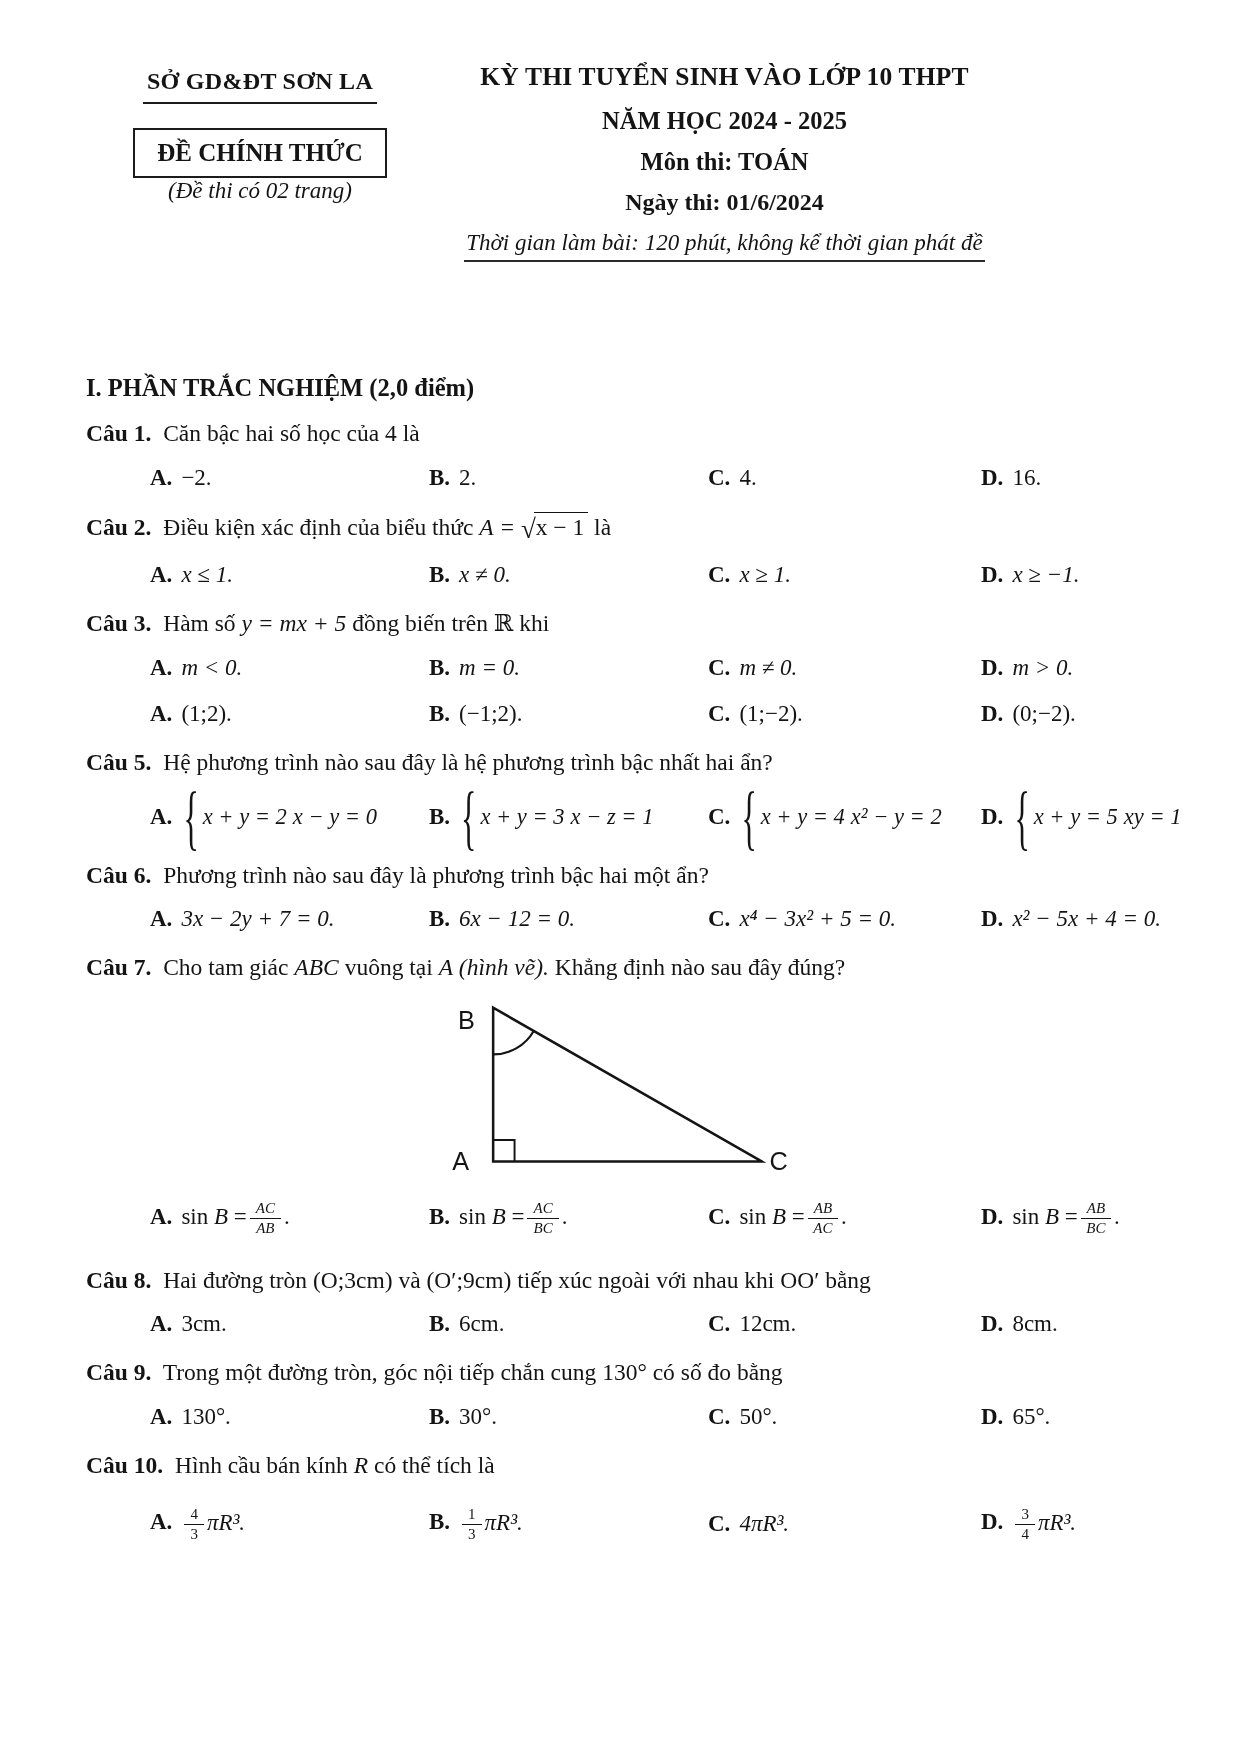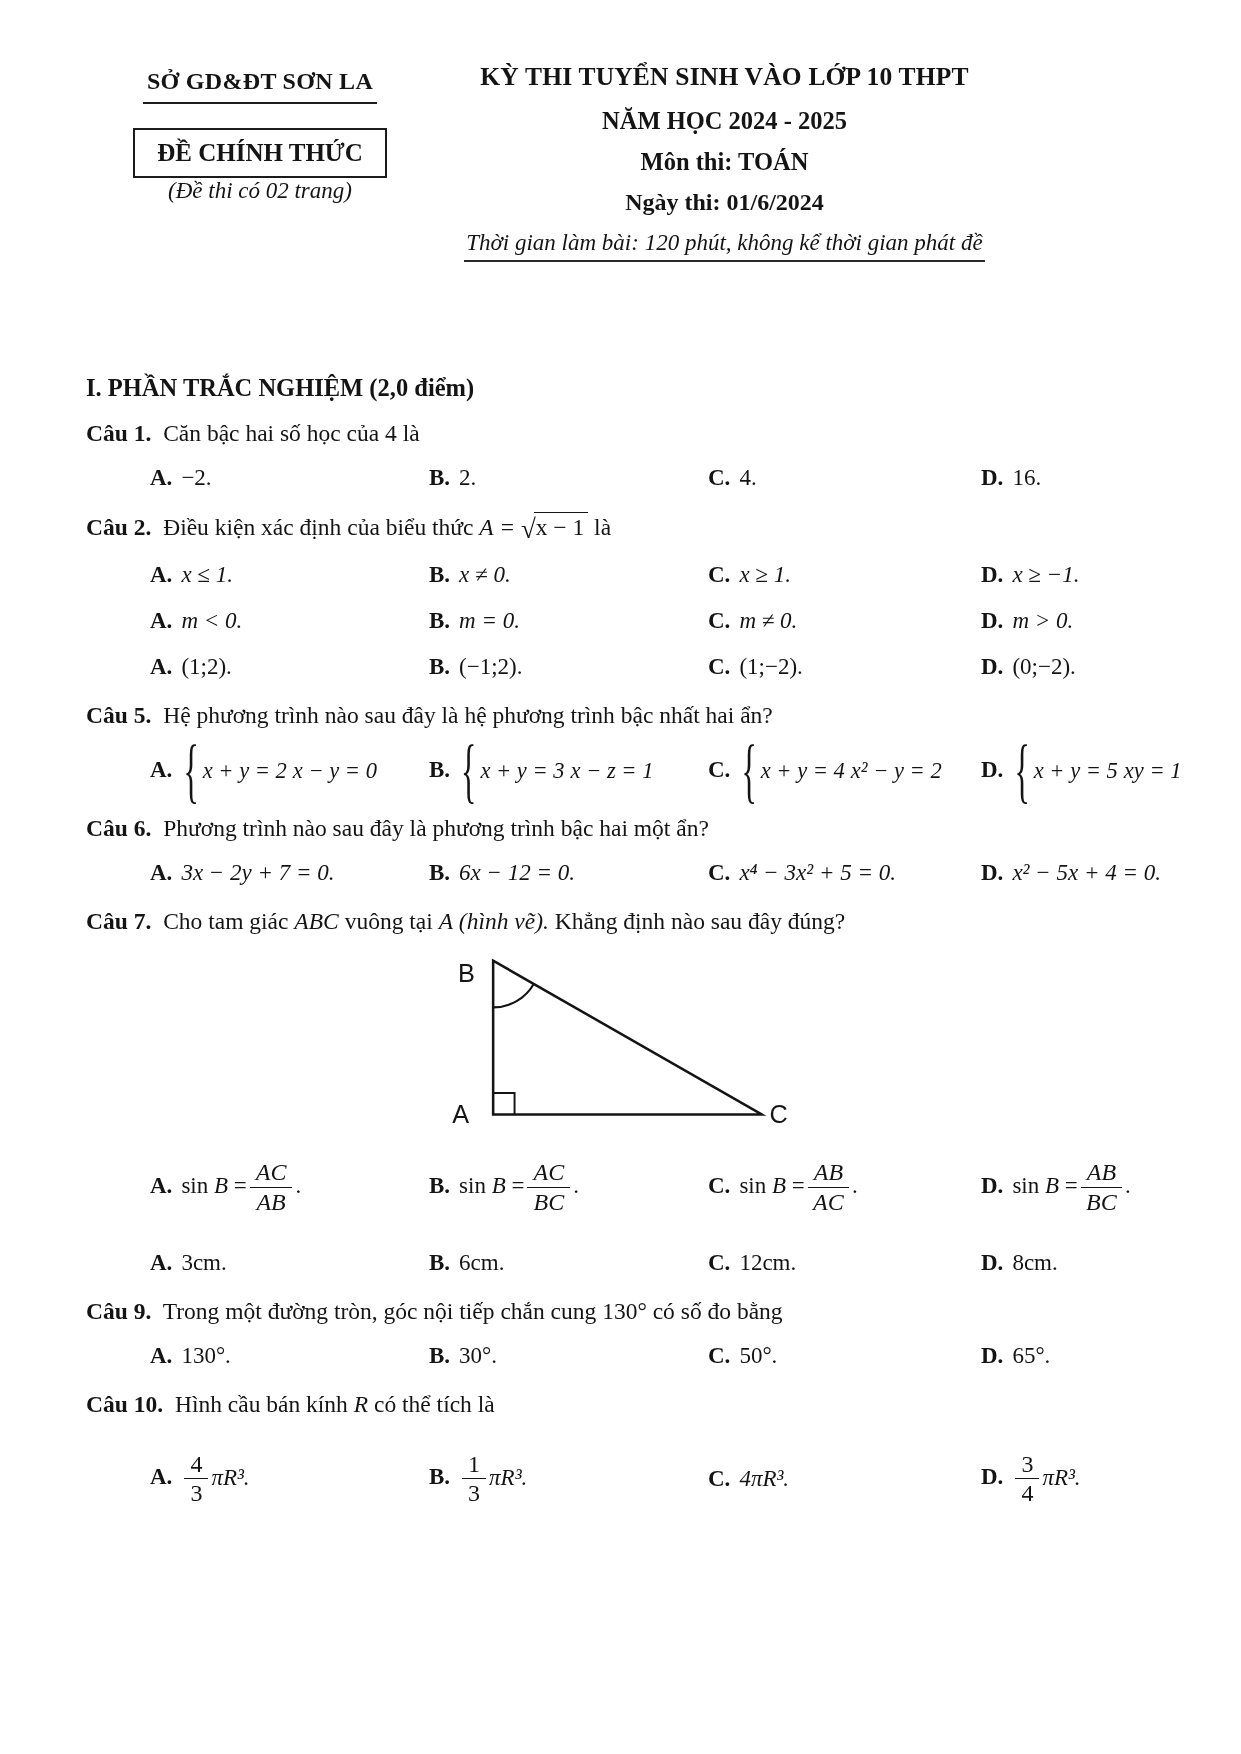--- a/index.html
+++ b/index.html
@@ -36,21 +36,21 @@
   .opt{white-space:nowrap;}
   .ol{font-weight:bold;margin-right:9px;}
 
   
   .sqrt{white-space:nowrap;}
   .sqrt .sign{font-style:normal;font-size:27px;letter-spacing:-2px;vertical-align:-3px;}
   .sqrt .radicand{border-top:1.8px solid #141414;padding:1px 4px 0 2px;}
 
   
   .frac{display:inline-block;vertical-align:middle;text-align:center;line-height:1.12;
-        font-size:24px;margin:10px 3px;}
+        font-size:15px;margin:4px 3px;}
   .frac .num{display:block;border-bottom:1.6px solid #141414;padding:0 6px 1px;}
   .frac .den{display:block;padding-top:1px;}
 
   
   .opt-sys{display:flex;align-items:center;white-space:nowrap;}
   .brace{display:inline-block;font-size:32px;transform:scaleY(2.25);
          margin:0 4px 0 2px;font-weight:400;}
   .eqs{display:inline-flex;flex-direction:row;gap:6px;font-size:22.5px;line-height:1.05;}
   .opts-tall{margin-top:20px;margin-bottom:24px;}
 
@@ -110,20 +110,26 @@
       </p>
       <div class="opts">
         <div class="opt"><span class="ol">A.</span><span class="mi">x ≤ 1.</span></div>
         <div class="opt"><span class="ol">B.</span><span class="mi">x ≠ 0.</span></div>
         <div class="opt"><span class="ol">C.</span><span class="mi">x ≥ 1.</span></div>
         <div class="opt"><span class="ol">D.</span><span class="mi">x ≥ −1.</span></div>
       </div>
     </div>
 
     <div class="question">
+      <p class="q-title">
+        <span class="q-label">Câu 3.</span>
+        <span>Hàm số</span>
+        <span class="mi">y = mx + 5</span>
+        <span>đồng biến trên ℝ khi</span>
+      </p>
       <div class="opts">
         <div class="opt"><span class="ol">A.</span><span class="mi">m &lt; 0.</span></div>
         <div class="opt"><span class="ol">B.</span><span class="mi">m = 0.</span></div>
         <div class="opt"><span class="ol">C.</span><span class="mi">m ≠ 0.</span></div>
         <div class="opt"><span class="ol">D.</span><span class="mi">m &gt; 0.</span></div>
       </div>
     </div>
 
     <div class="question">
       <div class="opts">
@@ -212,20 +218,24 @@
       </div>
       <div class="opts opts-tall">
         <div class="opt"><span class="ol">A.</span><span>sin</span> <span class="mi">B</span> <span>=</span><span class="frac"><span class="num mi">AC</span><span class="den mi">AB</span></span><span>.</span></div>
         <div class="opt"><span class="ol">B.</span><span>sin</span> <span class="mi">B</span> <span>=</span><span class="frac"><span class="num mi">AC</span><span class="den mi">BC</span></span><span>.</span></div>
         <div class="opt"><span class="ol">C.</span><span>sin</span> <span class="mi">B</span> <span>=</span><span class="frac"><span class="num mi">AB</span><span class="den mi">AC</span></span><span>.</span></div>
         <div class="opt"><span class="ol">D.</span><span>sin</span> <span class="mi">B</span> <span>=</span><span class="frac"><span class="num mi">AB</span><span class="den mi">BC</span></span><span>.</span></div>
       </div>
     </div>
 
     <div class="question">
+      <p class="q-title">
+        <span class="q-label">Câu 8.</span>
+        <span>Hai đường tròn (O;3cm) và (O′;9cm) tiếp xúc ngoài với nhau khi OO′ bằng</span>
+      </p>
       <div class="opts">
         <div class="opt"><span class="ol">A.</span><span>3cm.</span></div>
         <div class="opt"><span class="ol">B.</span><span>6cm.</span></div>
         <div class="opt"><span class="ol">C.</span><span>12cm.</span></div>
         <div class="opt"><span class="ol">D.</span><span>8cm.</span></div>
       </div>
     </div>
 
     <div class="question">
       <p class="q-title">

